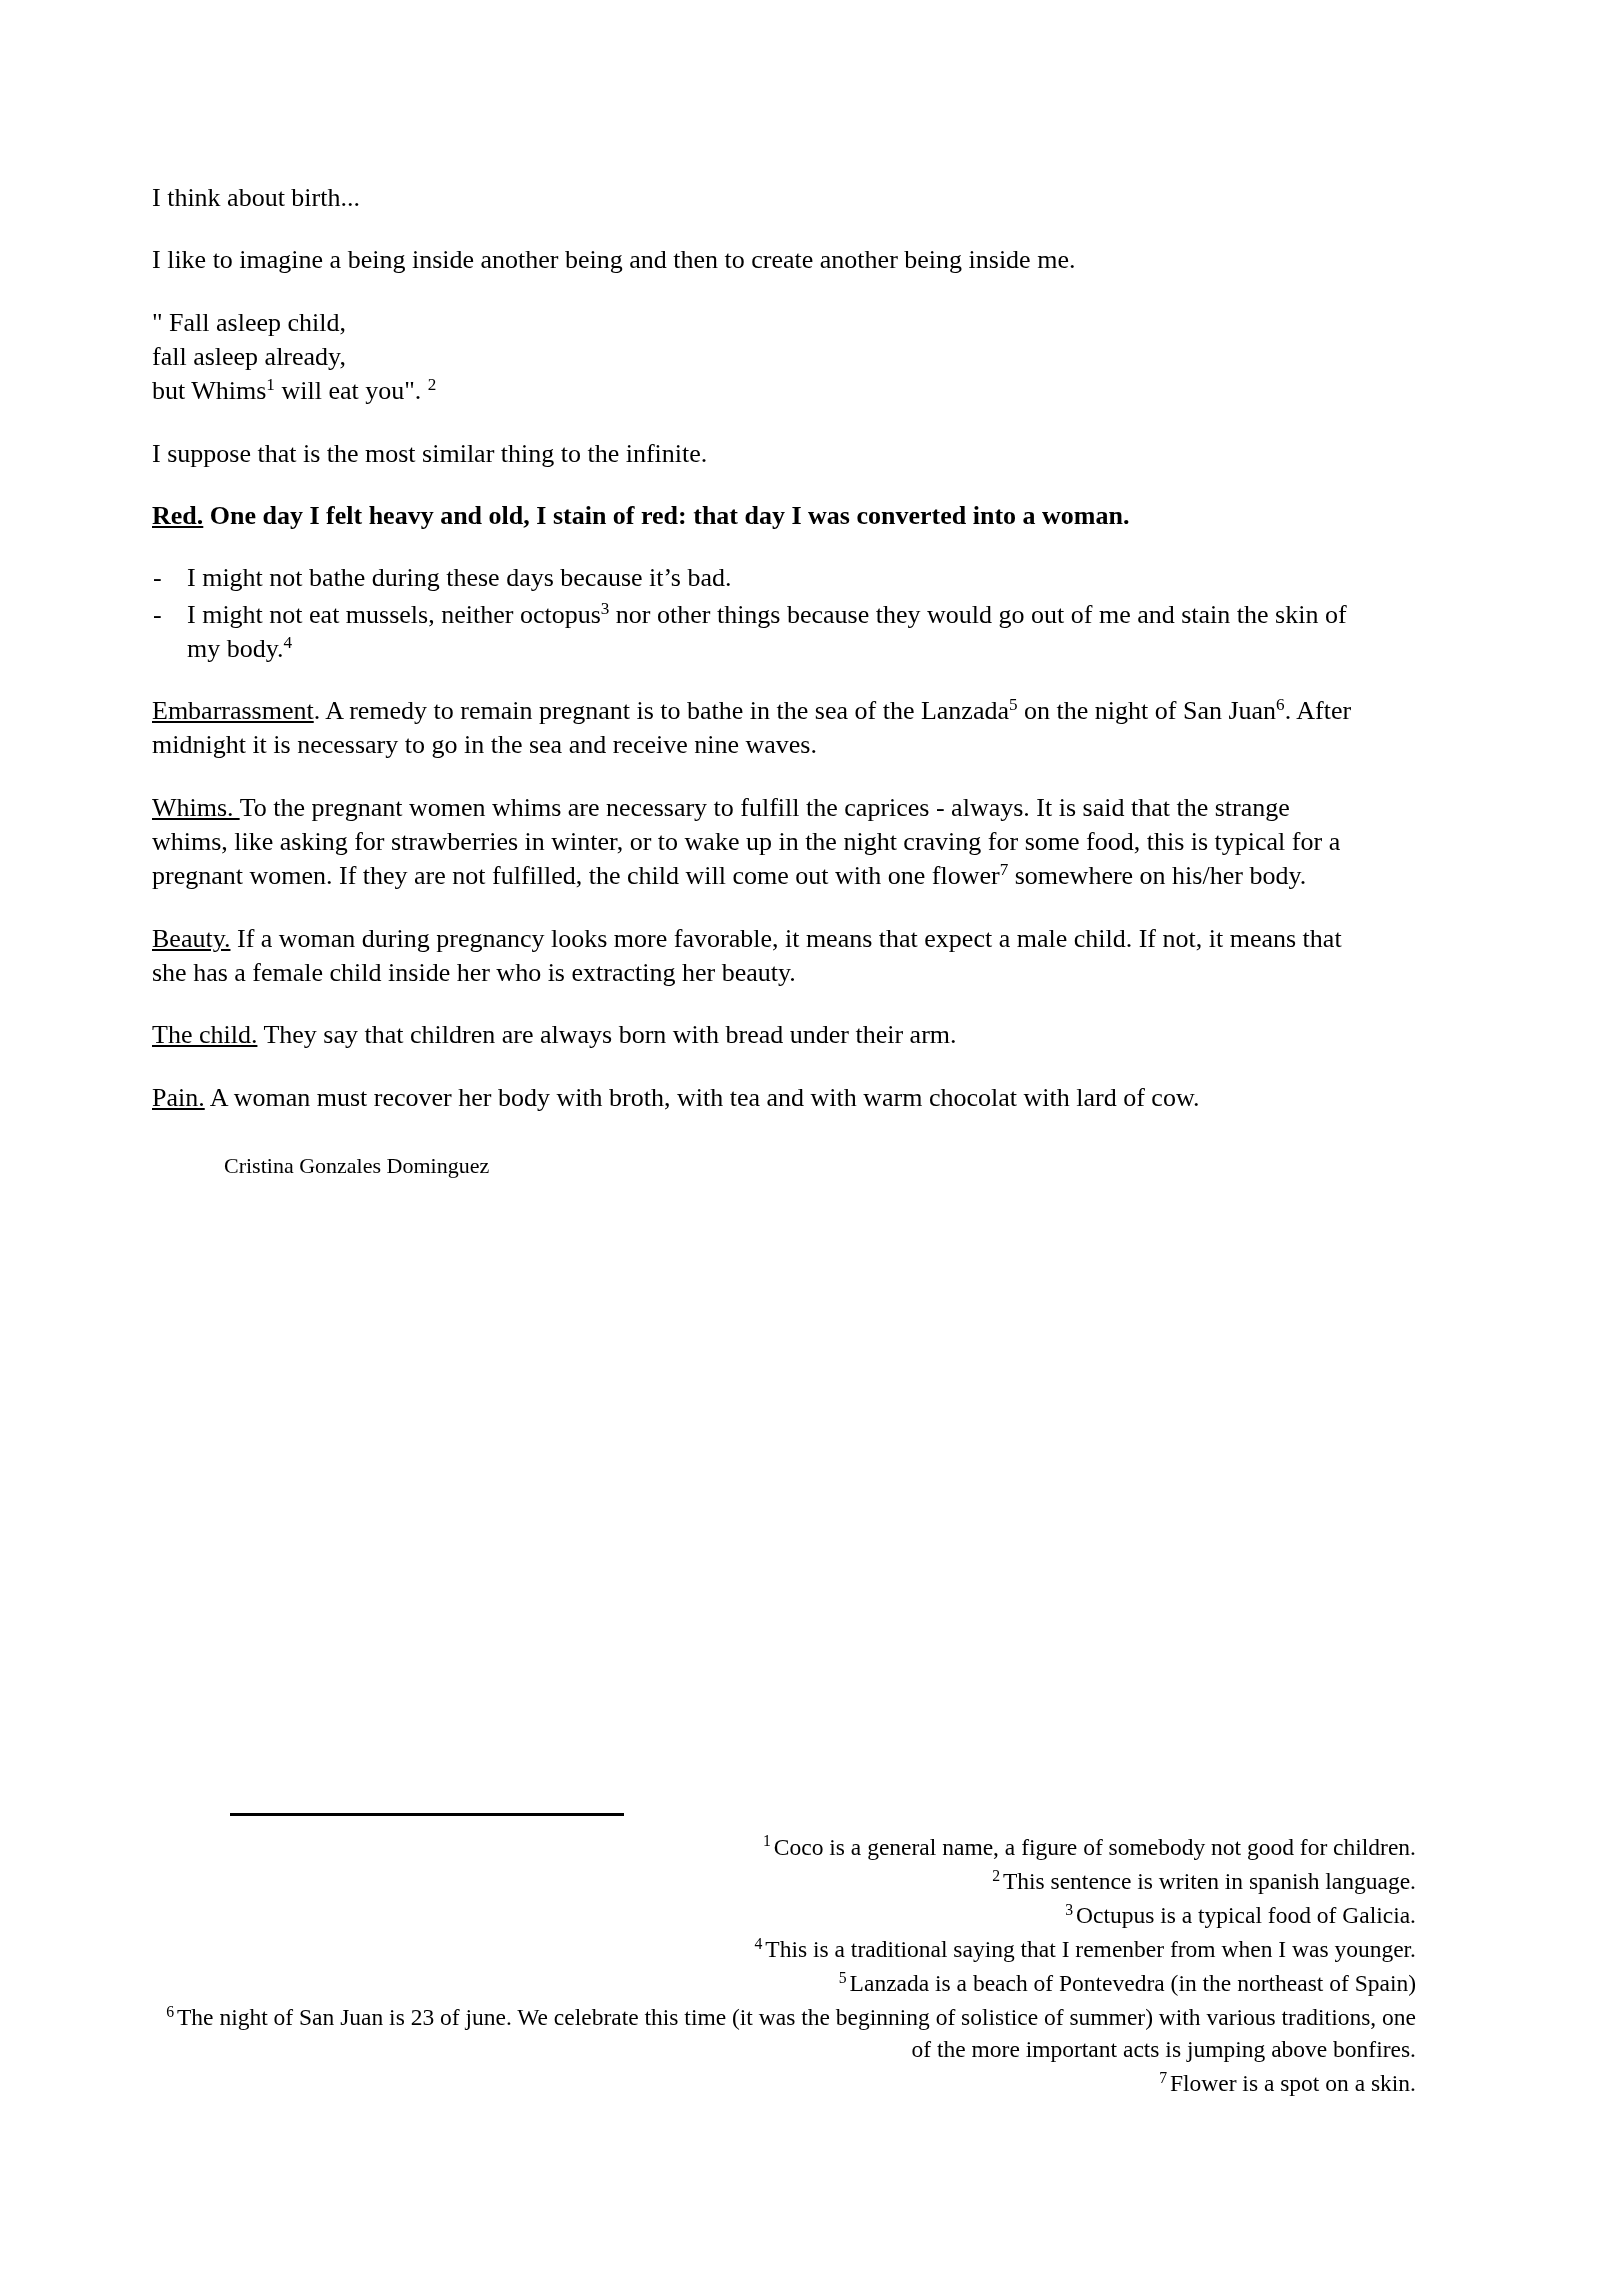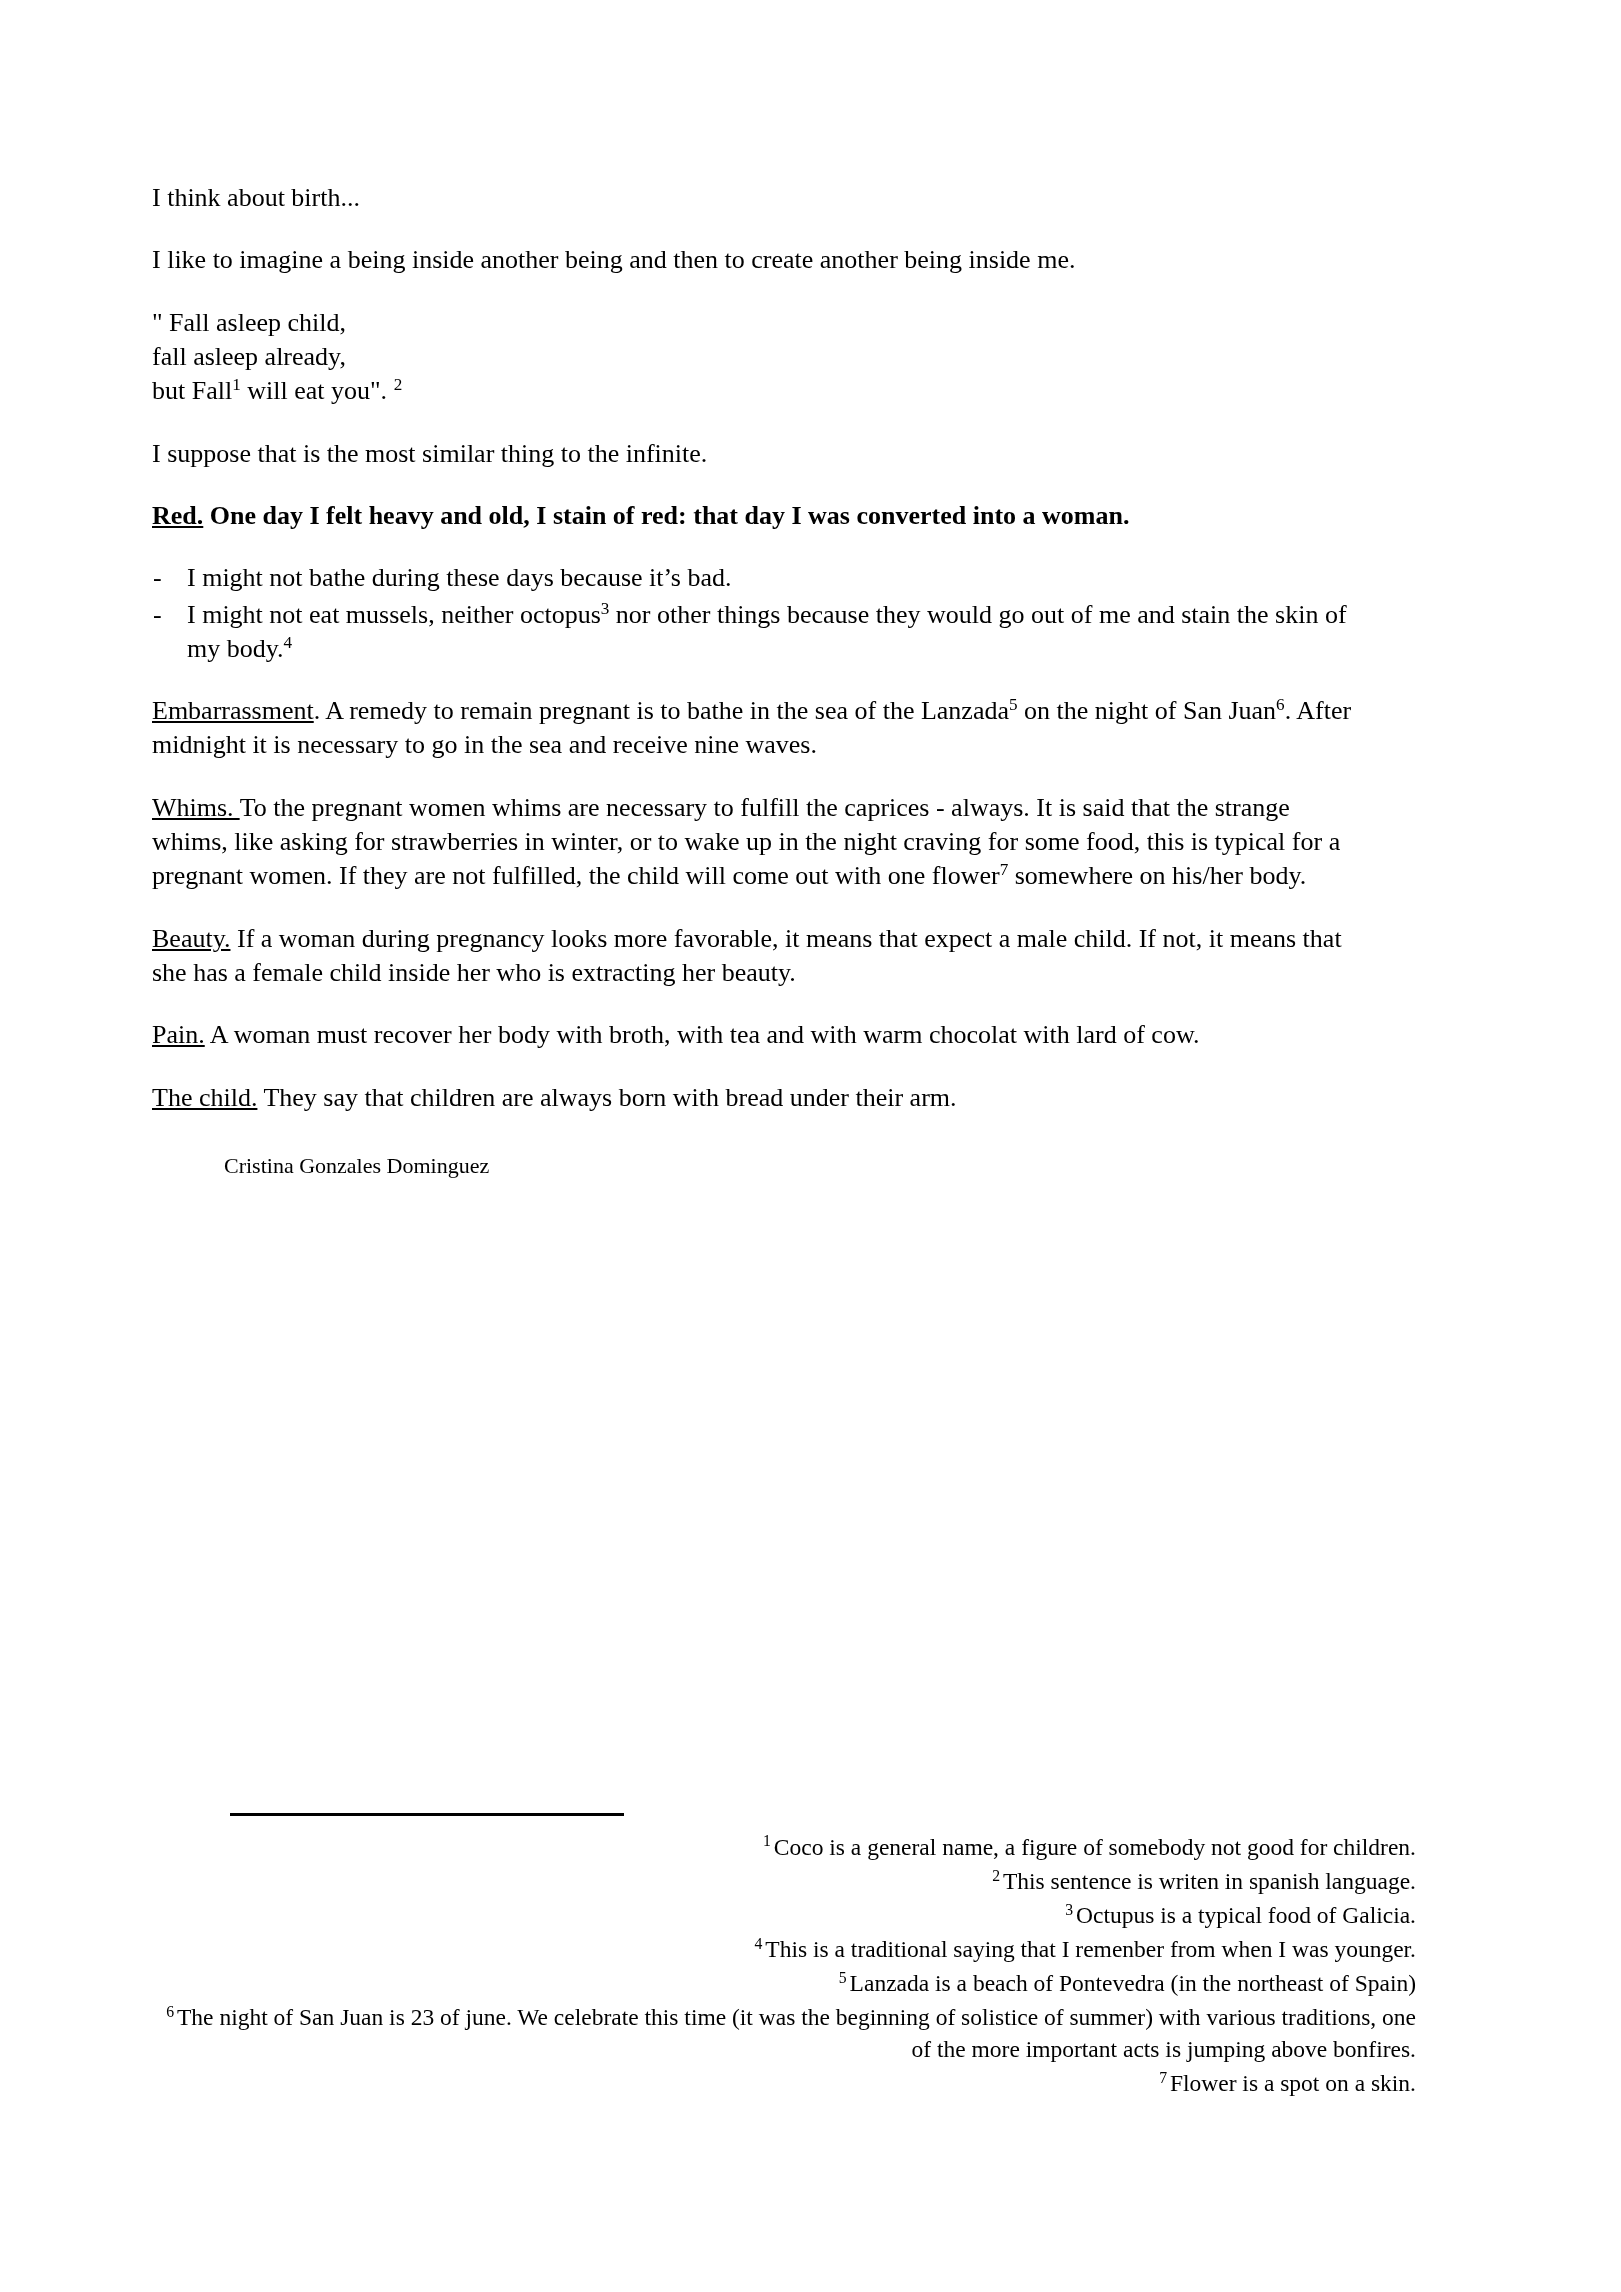--- a/index.html
+++ b/index.html
@@ -107,41 +107,41 @@
 
   <div class="body-col">
 
     <p class="para">I think about birth...</p>
 
     <p class="para">I like to imagine a being inside another being and then to create another being inside me.</p>
 
     <div class="poem">
       <div>" Fall asleep child,</div>
       <div>fall asleep already,</div>
-      <div><span>but Fall</span><sup>1</sup><span> will eat you". </span><sup>2</sup></div>
+      <div><span>but Whims</span><sup>1</sup><span> will eat you". </span><sup>2</sup></div>
     </div>
 
     <p class="para">I suppose that is the most similar thing to the infinite.</p>
 
     <p class="para tight"><span class="u">Red.</span><span> One day I felt heavy and old, I stain of red: that day I was converted into a woman.</span></p>
 
     <ul class="bullets" style="margin-top:28px;">
       <li><span class="dash">-</span><span>I might not bathe during these days because it’s bad.</span></li>
       <li><span class="dash">-</span><span>I might not eat mussels, neither octopus</span><sup>3</sup><span> nor other things because they would go out of me and stain the skin of my body.</span><sup>4</sup></li>
     </ul>
 
     <p class="para"><span class="u">Embarrassment</span><span>. A remedy to remain pregnant is to bathe  in the sea of the Lanzada</span><sup>5</sup><span> on the night of San Juan</span><sup>6</sup><span>. After midnight it is necessary to go in the sea and receive nine waves.</span></p>
 
     <p class="para"><span class="u">Whims. </span><span>To the pregnant women whims are necessary to fulfill the caprices - always. It is said that the strange whims, like asking for strawberries in winter, or to wake up in the night craving for some food, this is typical for a pregnant women. If they are not fulfilled, the child will come out with one flower</span><sup>7</sup><span> somewhere on his/her body.</span></p>
 
     <p class="para"><span class="u">Beauty.</span><span> If a woman during pregnancy looks more favorable, it means that expect a male child. If not, it means that she has a female child inside her who is extracting her beauty.</span></p>
 
+    <p class="para"><span class="u">The child.</span><span> They say that children are always born with bread under their arm.</span></p>
+
     <p class="para"><span class="u">Pain.</span><span> A woman must recover her body with broth,  with tea and  with warm chocolat with lard of cow.</span></p>
-
-    <p class="para"><span class="u">The child.</span><span> They say that children are always born with bread under their arm.</span></p>
 
     <div class="signature">Cristina Gonzales Dominguez</div>
 
   </div>
 
   <div class="footnotes">
     <div class="fn-rule"></div>
 
     <p class="fn"><span class="mark">1</span><span>Coco is a general name, a figure of somebody not good for children.</span></p>
     <p class="fn"><span class="mark">2</span><span>This sentence is writen in spanish language.</span></p>

